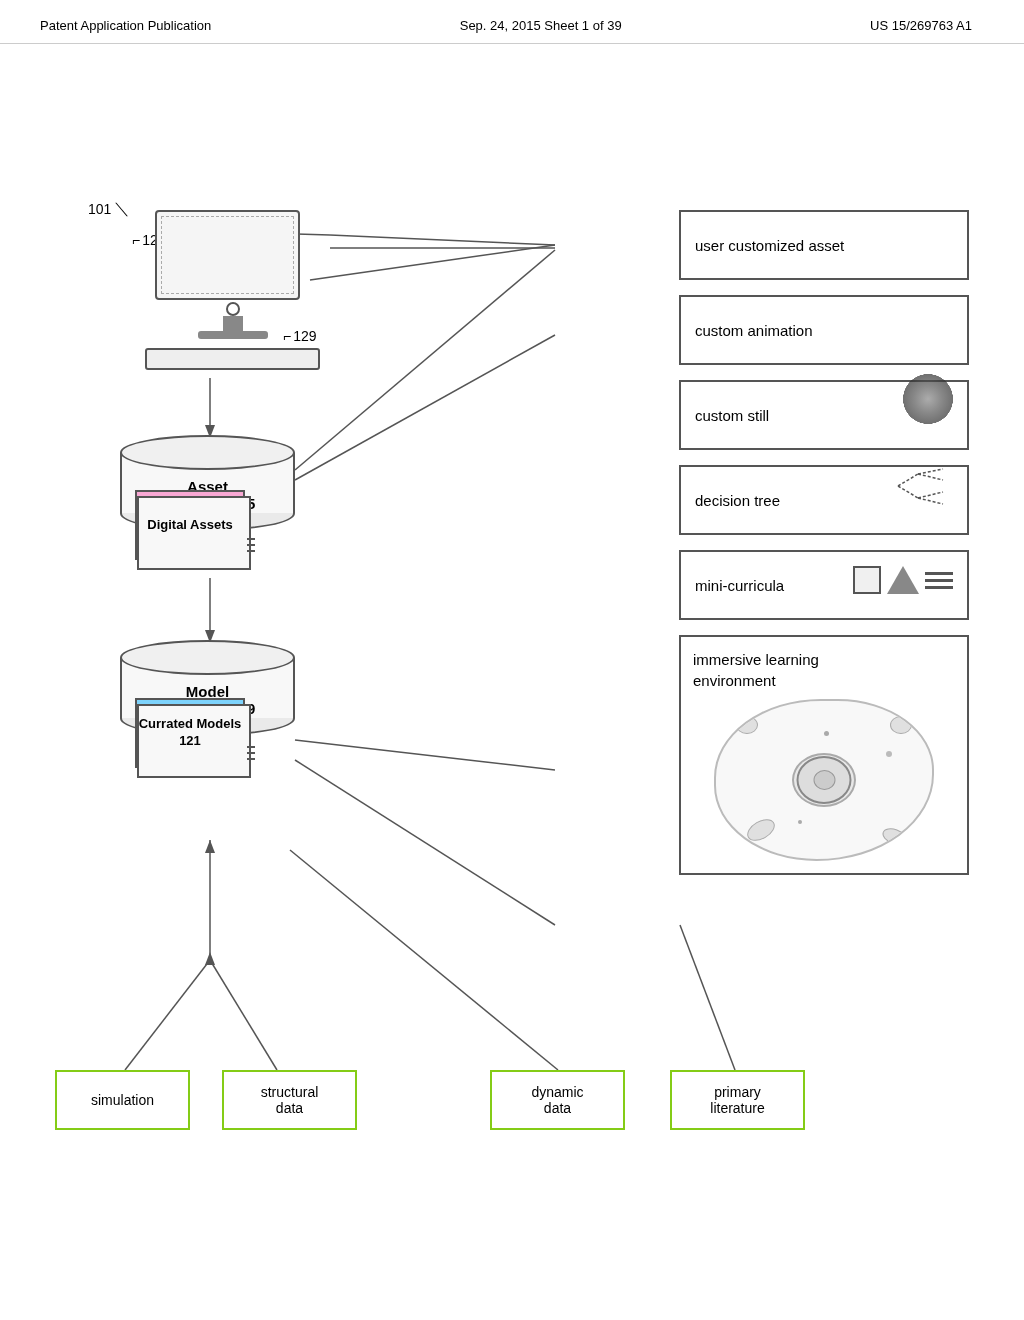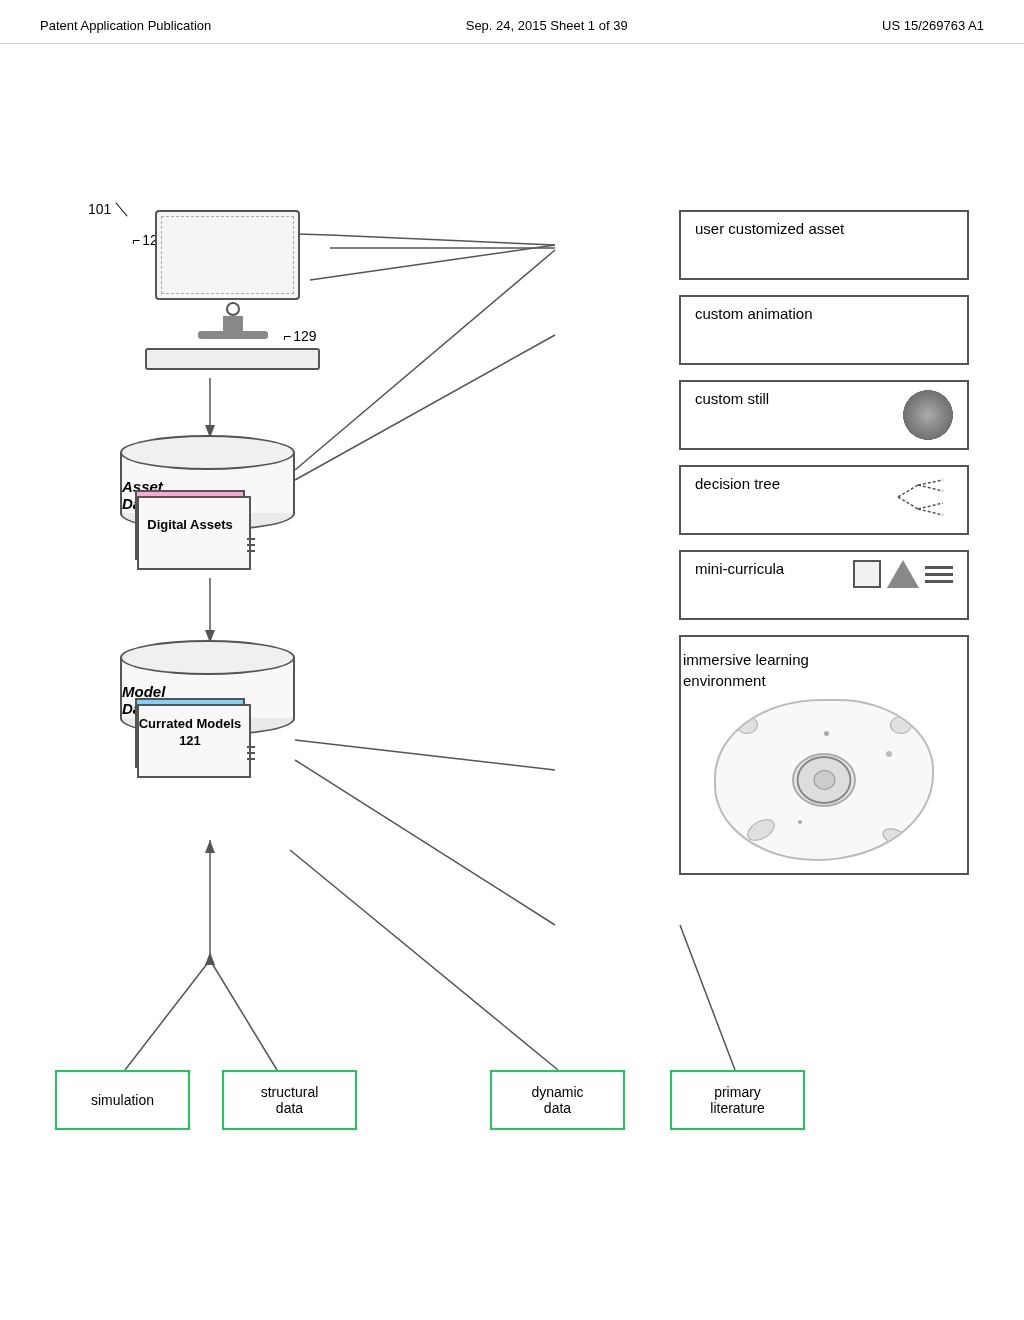--- a/index.html
+++ b/index.html
@@ -10,21 +10,21 @@
       font-family: Arial, sans-serif;
       font-size: 14px;
       color: #000;
       overflow: hidden;
       position: relative;
     }
 
     .page-header {
       display: flex;
       justify-content: space-between;
-      padding: 18px 40px 10px 40px;
+      padding: 18px 52px 10px 40px;
       font-size: 13px;
       border-bottom: 1px solid #ccc;
     }
 
     .fig-caption {
       text-align: center;
       font-size: 15px;
       font-weight: bold;
       position: absolute;
       bottom: 60px;
@@ -137,25 +137,24 @@
       border-radius: 50%;
       background: #eaeaea;
       margin-top: -17px;
       position: relative;
       z-index: 0;
     }
     .cyl-label {
       position: absolute;
       top: 25px;
       left: 0; right: 0;
-      text-align: left;
+      text-align: center;
       font-size: 15px;
       font-weight: bold;
       z-index: 3;
-      font-style: italic;
     }
 
     
     .digital-assets-box {
       position: absolute;
       left: 135px;
       top: 410px;
       width: 110px;
       height: 70px;
       border: 2px solid #555;
@@ -206,37 +205,37 @@
       background: #f8f8f8;
       z-index: -1;
     }
 
     
     .asset-box {
       position: absolute;
       border: 2px solid #555;
       background: #fff;
       display: flex;
-      align-items: flex-start;
-      padding: 8px 14px;
+      align-items: flex-end;
+      padding: 24px 14px;
       font-size: 15px;
     }
 
     .box-user-asset { right: 55px; top: 130px; width: 290px; height: 70px; }
     .box-custom-anim { right: 55px; top: 215px; width: 290px; height: 70px; }
     .box-custom-still { right: 55px; top: 300px; width: 290px; height: 70px; }
     .box-decision-tree { right: 55px; top: 385px; width: 290px; height: 70px; }
     .box-mini-curricula { right: 55px; top: 470px; width: 290px; height: 70px; }
-    .box-immersive { right: 55px; top: 555px; width: 290px; height: 240px; flex-direction: column; align-items: flex-start; padding: 12px 2px; }
+    .box-immersive { right: 55px; top: 555px; width: 290px; height: 240px; flex-direction: column; align-items: flex-start; padding: 12px 12px; }
     .box-collections { right: 55px; top: 810px; width: 290px; height: 70px; }
 
     
     .bottom-box {
       position: absolute;
-      border: 2px solid #22c55e;
+      border: 2px solid #84cc16;
       background: #fff;
       display: flex;
       align-items: center;
       justify-content: center;
       text-align: center;
       font-size: 14px;
       padding: 8px;
     }
 
     .box-simulation { left: 55px; top: 990px; width: 135px; height: 60px; }

